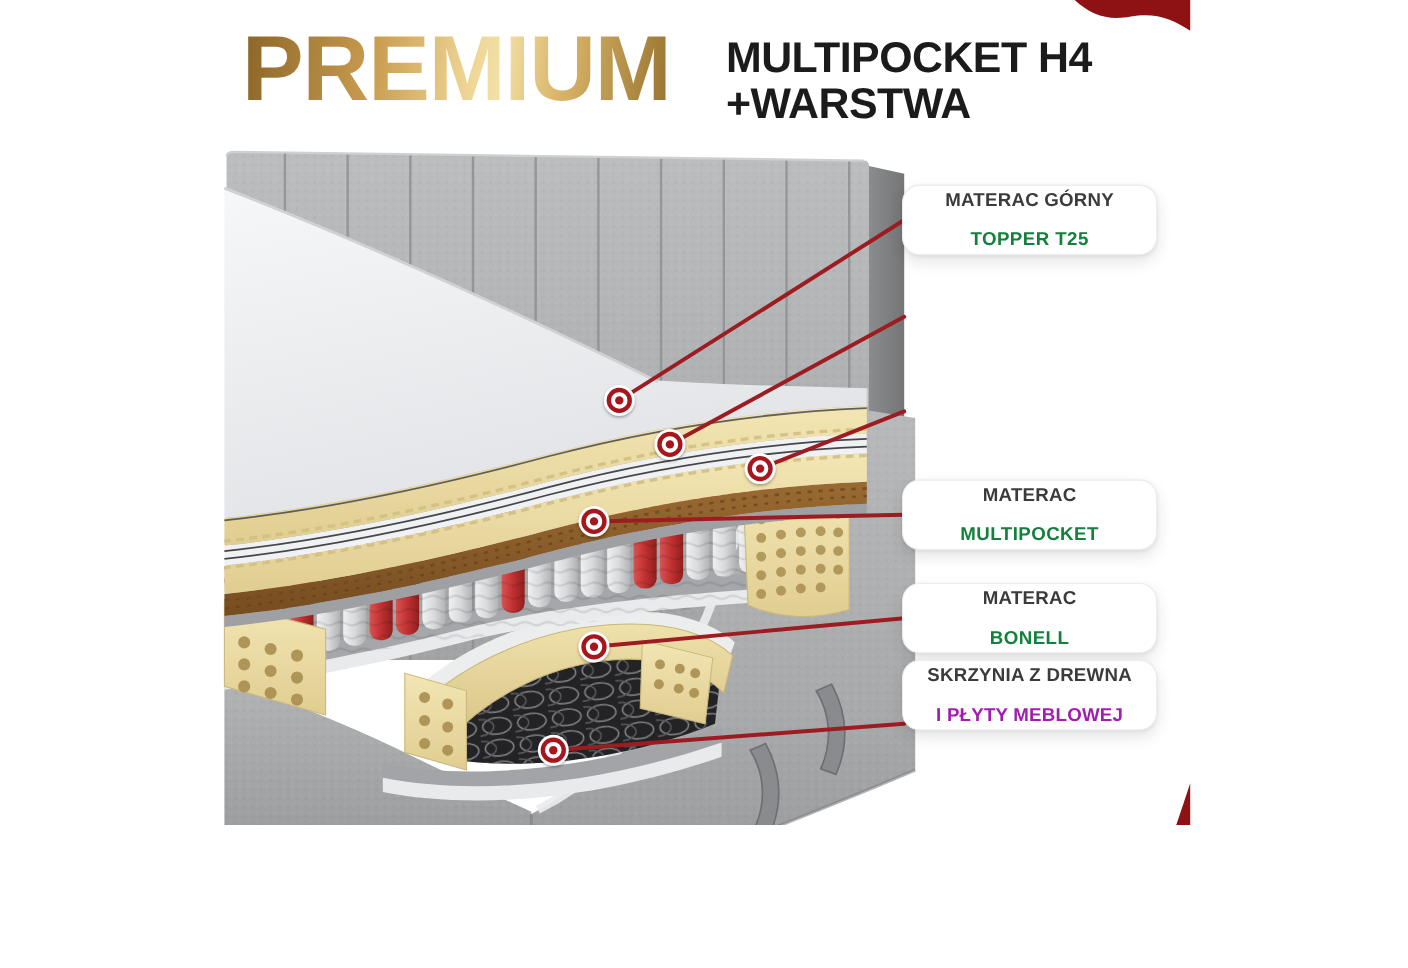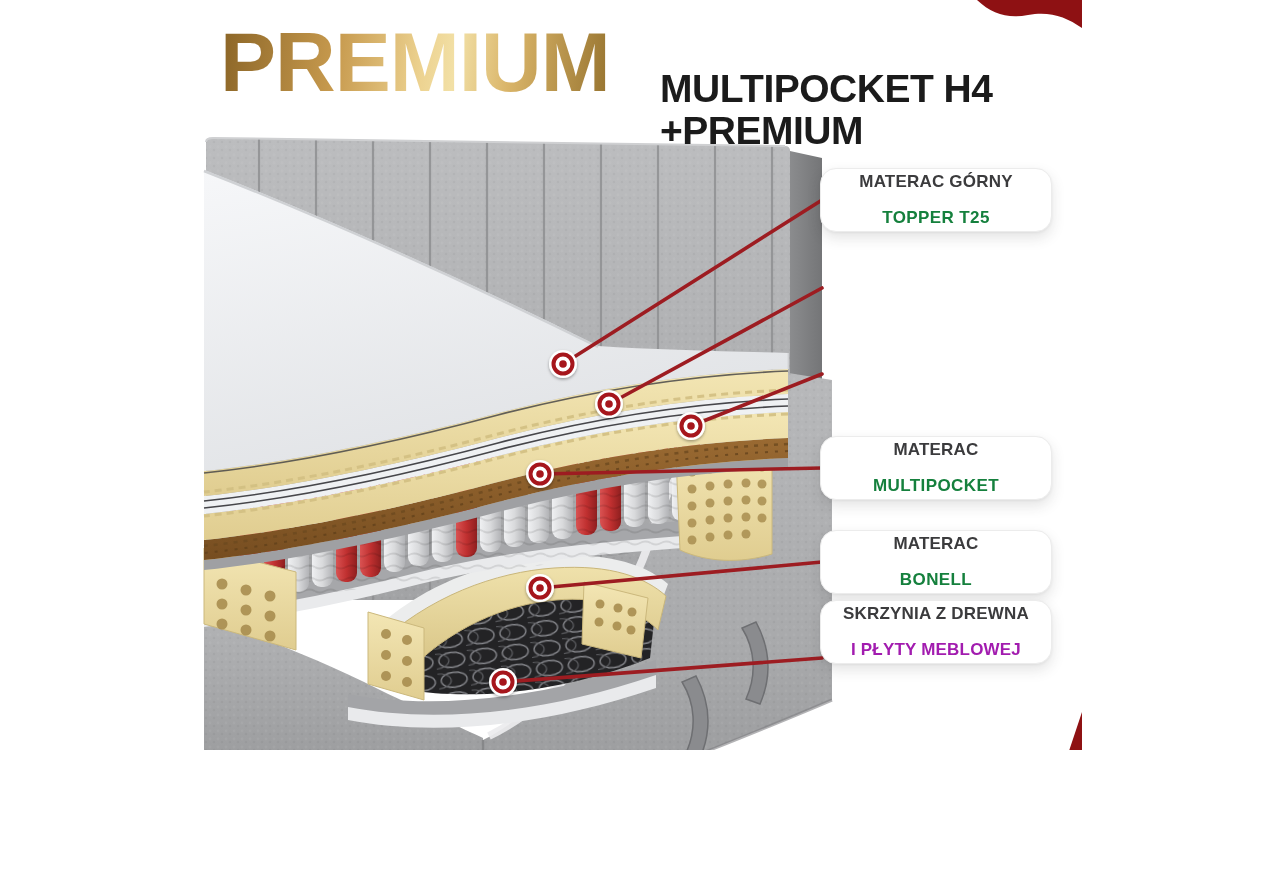--- a/index.html
+++ b/index.html
@@ -7,21 +7,21 @@
          font-family:"Liberation Sans",sans-serif;}
   svg{position:absolute;left:0;top:0;}
 
   
   .brand{position:absolute;left:220px;top:20px;font-size:84px;font-weight:800;letter-spacing:-1px;
          color:#c59a4e;
          background:linear-gradient(97deg,#8a6426 0%,#c79a4e 30%,#edd391 52%,#f2e0a6 60%,#d9b468 74%,#96732f 100%);
          -webkit-background-clip:text;background-clip:text;-webkit-text-fill-color:transparent;
          line-height:1;}
   .product{position:absolute;left:660px;top:32px;font-size:39px;font-weight:800;color:#1b1b1b;
-           line-height:1.08;letter-spacing:-0.5px;margin-top:36px;}
+           line-height:1.08;letter-spacing:-0.5px;}
 
   
   .label-card{position:absolute;left:820px;width:232px;height:64px;background:#ffffff;
               border:1px solid #ececec;border-radius:16px;z-index:4;
               box-shadow:0 6px 14px rgba(50,50,50,.13),0 1px 3px rgba(0,0,0,.05);
               display:flex;flex-direction:column;justify-content:center;align-items:center;
               text-align:center;padding:4px 6px;box-sizing:border-box;gap:13px;}
   .label-card .line1{font-size:17px;font-weight:700;color:#3b3b3d;letter-spacing:.2px;line-height:1.3;}
   .label-card .line2{font-size:17px;font-weight:800;color:#15803d;letter-spacing:.4px;line-height:1.3;}
   .label-card .line2.dark{color:#a21caf;font-weight:700;letter-spacing:.2px;text-align:right;}
@@ -297,21 +297,21 @@
         <circle r="14" fill="#fff" filter="url(#ms)"></circle>
           <circle r="9.5" fill="none" stroke="#a6161c" stroke-width="4"></circle>
           <circle r="3.8" fill="#a6161c"></circle>
       </g>
     </g>
   </svg>
 
   <div class="brand">PREMIUM</div>
   <div class="product">
     <div>MULTIPOCKET H4</div>
-    <div>+PREMIUM</div>
+    <div>+WARSTWA</div>
   </div>
 
   <div class="label-card lc1">
     <div class="line1">MATERAC GÓRNY</div>
     <div class="line2">TOPPER T25</div>
   </div>
   <div class="label-card lc4">
     <div class="line1">MATERAC</div>
     <div class="line2">MULTIPOCKET</div>
   </div>

